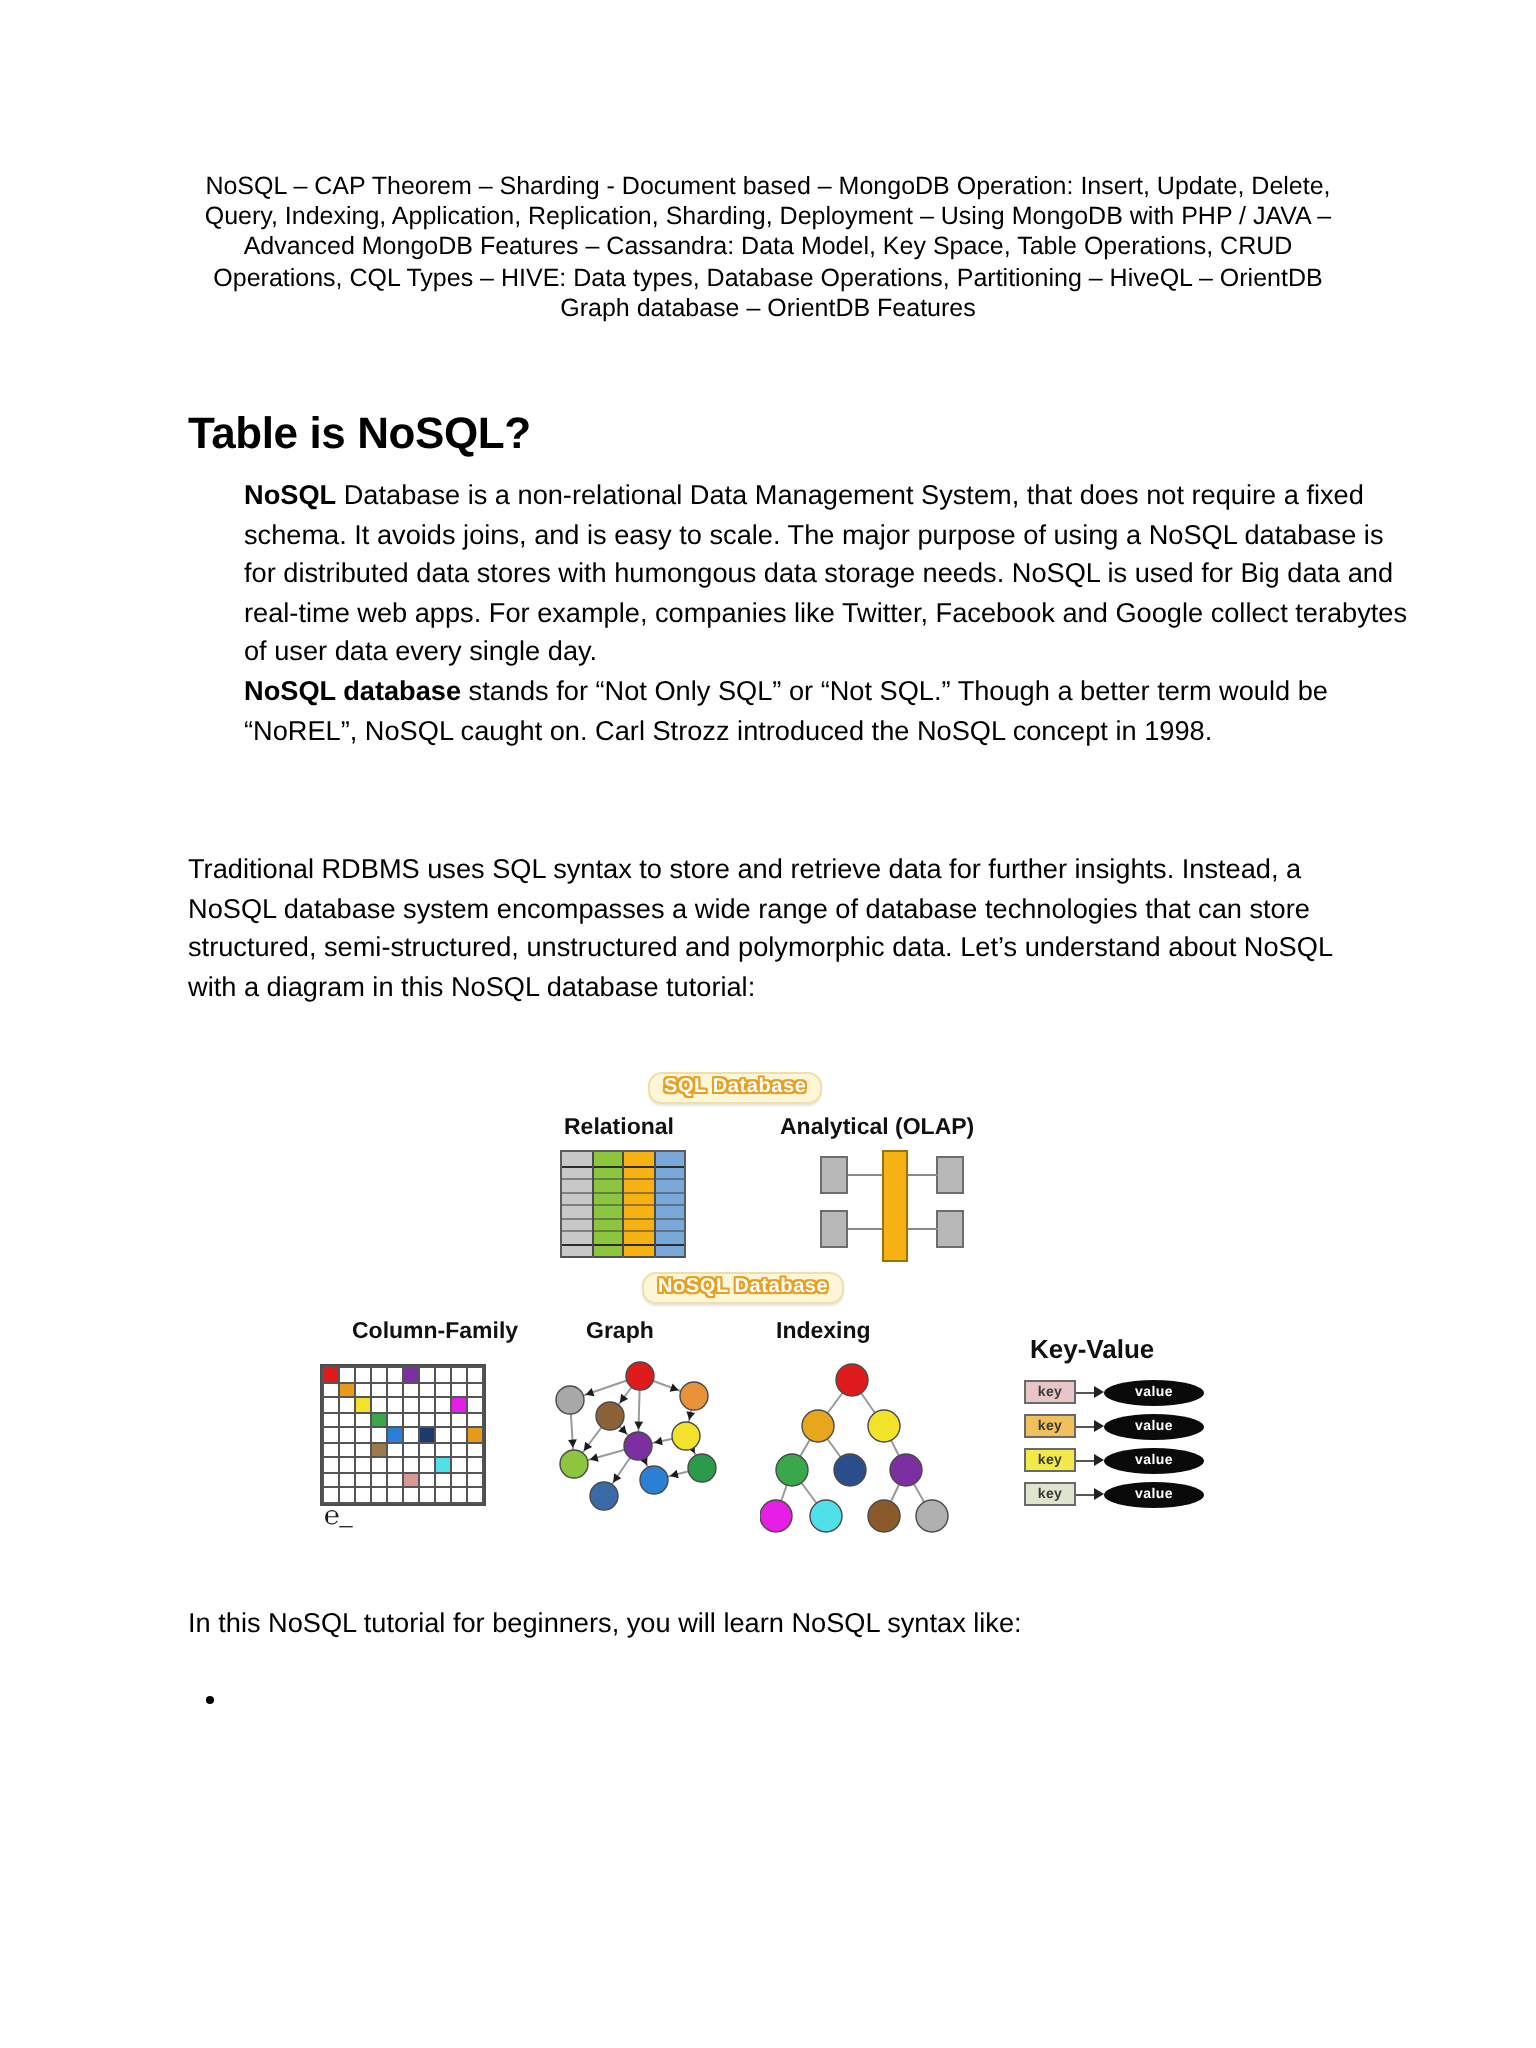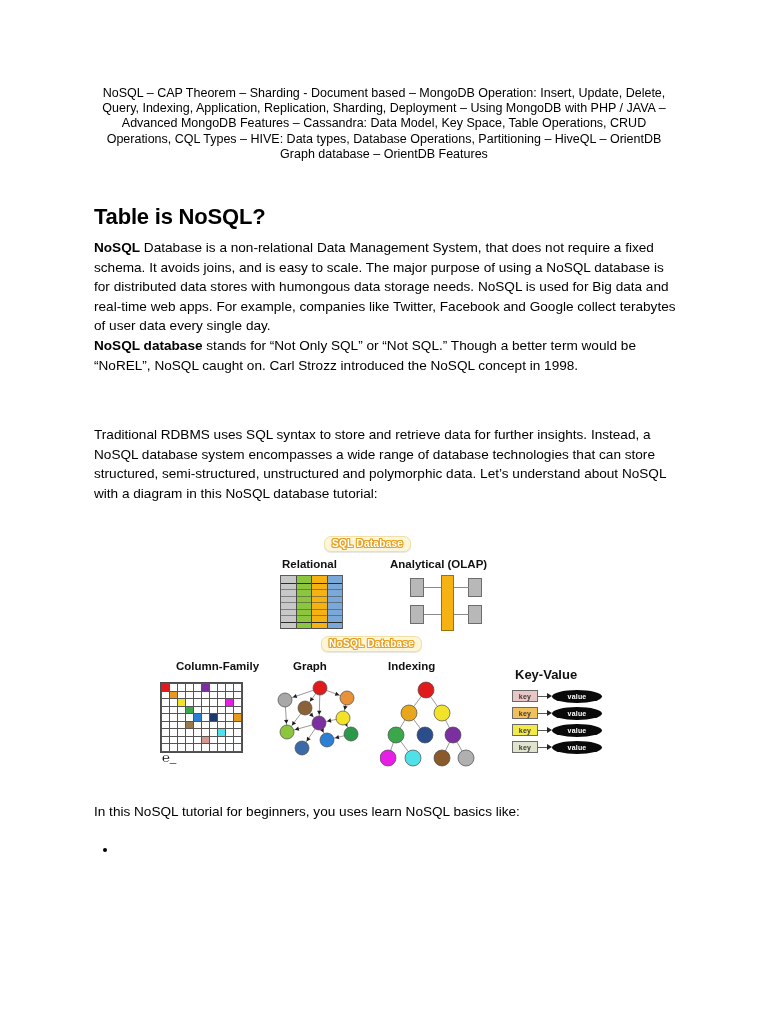--- a/index.html
+++ b/index.html
@@ -56,21 +56,21 @@
   }
 
   
   .body-block {
     position: absolute;
     left: 94px;
     width: 582px;
     font-size: 13.6px;
     line-height: 19.6px;
   }
-  #para-group-1 { top: 238px; }
+  #para-group-1 { top: 238px; margin-left: 28px; }
   #para-3 { top: 425px; }
   #para-4 { top: 802px; }
 
   .body-block p { margin: 0; }
   .lead-bold { font-weight: bold; }
 
   .bullet-list {
     position: absolute;
     left: 94px;
     top: 840px;
@@ -547,20 +547,20 @@
         </div>
         <div class="kv-row">
           <div class="kv-key" style="background: rgb(223, 228, 204);">key</div>
           <div class="kv-arrow"></div>
           <div class="kv-val">value</div>
         </div>
       </div>
   </div>
 
   <div class="body-block" id="para-4">
-    <p>In this NoSQL tutorial for beginners, you uses learn NoSQL basics like:</p>
+    <p>In this NoSQL tutorial for beginners, you will learn NoSQL syntax like:</p>
   </div>
 
   <ul class="bullet-list" id="bullet-list">
       <li></li>
     </ul>
 
 </div>
 
 </body></html>

